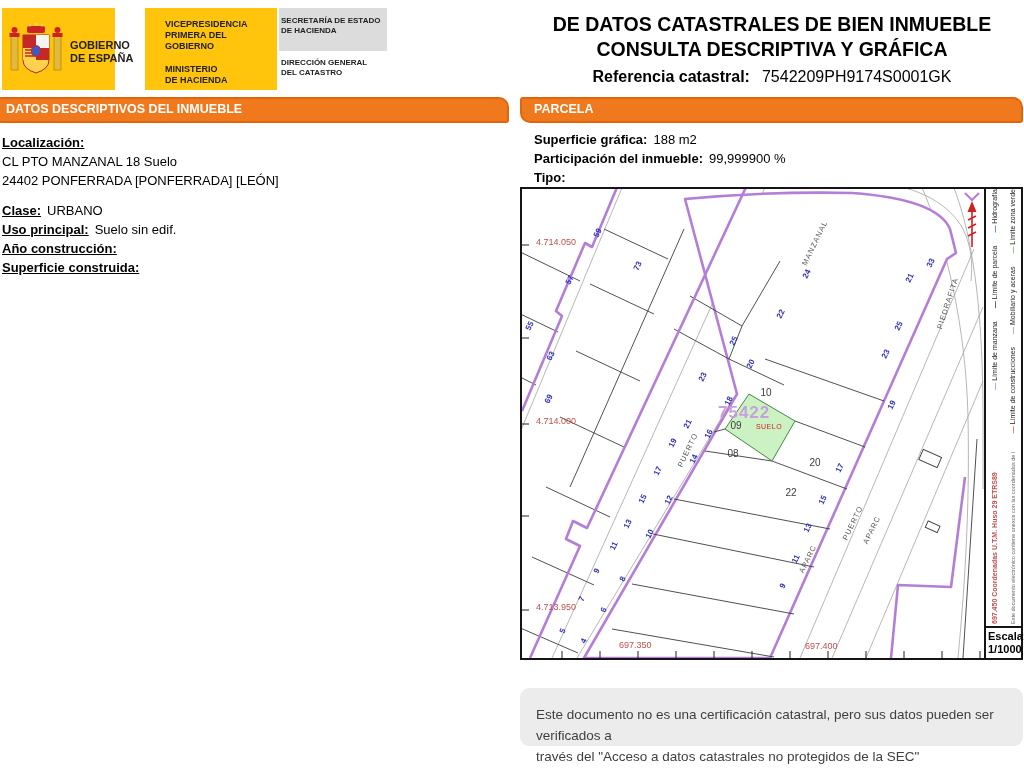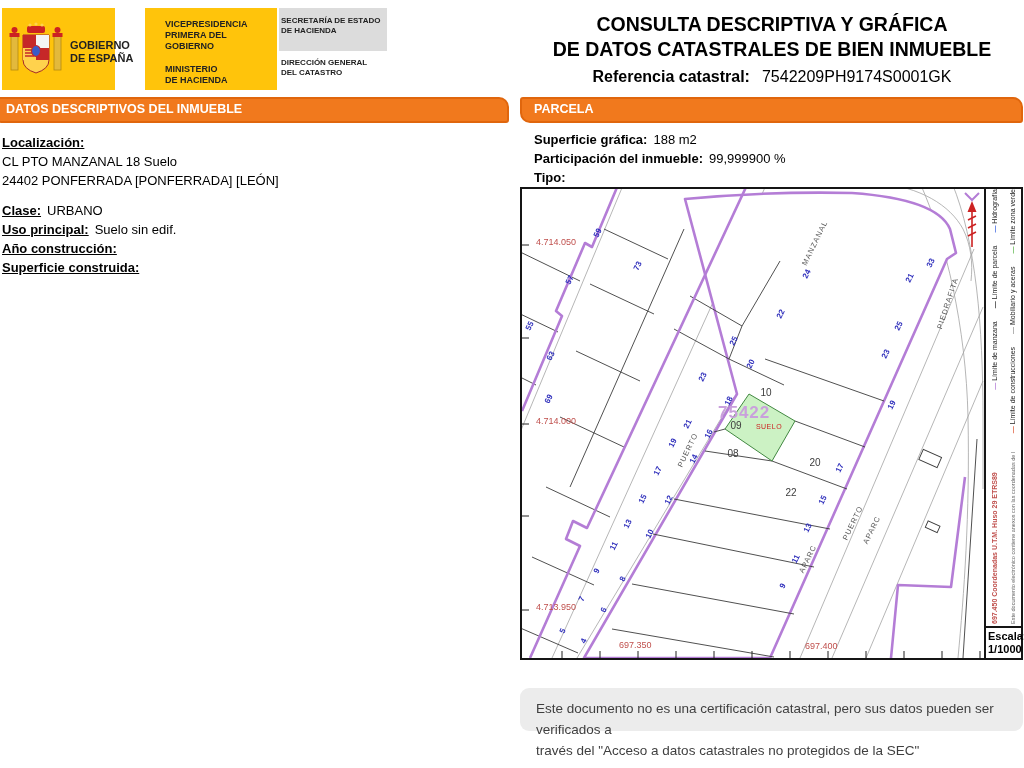--- a/index.html
+++ b/index.html
@@ -51,21 +51,21 @@
   .sidebar{position:absolute;right:0;top:0;width:37px;height:469px;border-left:2px solid #151515;background:#fff;}
   .legend{position:absolute;left:1px;top:0;width:435px;height:33px;transform-origin:0 0;transform:rotate(-90deg) translate(-435px,0);display:flex;flex-direction:column;justify-content:space-between;}
   .lrow{display:flex;align-items:center;white-space:nowrap;font-size:7px;color:#222;height:15px;}
   .li{margin-left:13px;}
   .li .dash{font-weight:bold;}
   .lcoords{color:#c0504d;font-weight:bold;font-size:7px;}
   .ldoc{flex:1;font-size:5.5px;color:#666;overflow:hidden;margin-right:6px;}
   .r1first{margin-left:auto;}
   .escala{position:absolute;left:0;bottom:0;width:100%;height:32px;border-top:2px solid #151515;background:#fff;font-size:11px;font-weight:bold;line-height:13px;padding:2px 0 0 2px;}
   
-  .disc{left:520px;top:688px;width:503px;height:43px;background:#ececec;border-radius:9px;padding:10px 16px;font-size:13.5px;color:#3f3f3f;line-height:21px;}
+  .disc{left:520px;top:688px;width:503px;height:58px;background:#ececec;border-radius:9px;padding:16px 16px;font-size:13.5px;color:#3f3f3f;line-height:21px;}
   .date{left:520px;top:787px;width:497px;text-align:right;font-size:13.5px;}
 </style>
 </head>
 <body>
 
 <div class="abs ybox y1">
   <svg class="abs" style="left:6px;top:12px;" width="56" height="62" viewBox="0 0 56 62">
     <rect x="3" y="16" width="7" height="34" fill="#e3b93c" stroke="#b5890f" stroke-width="0.8"></rect>
     <rect x="1.5" y="13" width="10" height="4" fill="#cc2222"></rect>
     <circle cx="6.5" cy="10" r="3" fill="#cc2222"></circle>
@@ -92,22 +92,22 @@
 PRIMERA DEL GOBIERNO</div>
   <div class="pre min">MINISTERIO
 DE HACIENDA</div>
 </div>
 <div class="abs gray pre">SECRETARÍA DE ESTADO
 DE HACIENDA</div>
 <div class="abs dirg pre">DIRECCIÓN GENERAL
 DEL CATASTRO</div>
 
 <div class="abs title">
+  <div>DE DATOS CATASTRALES DE BIEN INMUEBLE</div>
   <div>CONSULTA DESCRIPTIVA Y GRÁFICA</div>
-  <div>DE DATOS CATASTRALES DE BIEN INMUEBLE</div>
 </div>
 <div class="abs refline">
   <span class="rl">Referencia catastral:</span><span>7542209PH9174S0001GK</span>
 </div>
 
 <div class="abs bar bar-l">DATOS DESCRIPTIVOS DEL INMUEBLE</div>
 <div class="abs bar bar-p">PARCELA</div>
 
 <div class="abs ldata">
   <div class="b">Localización:</div>

